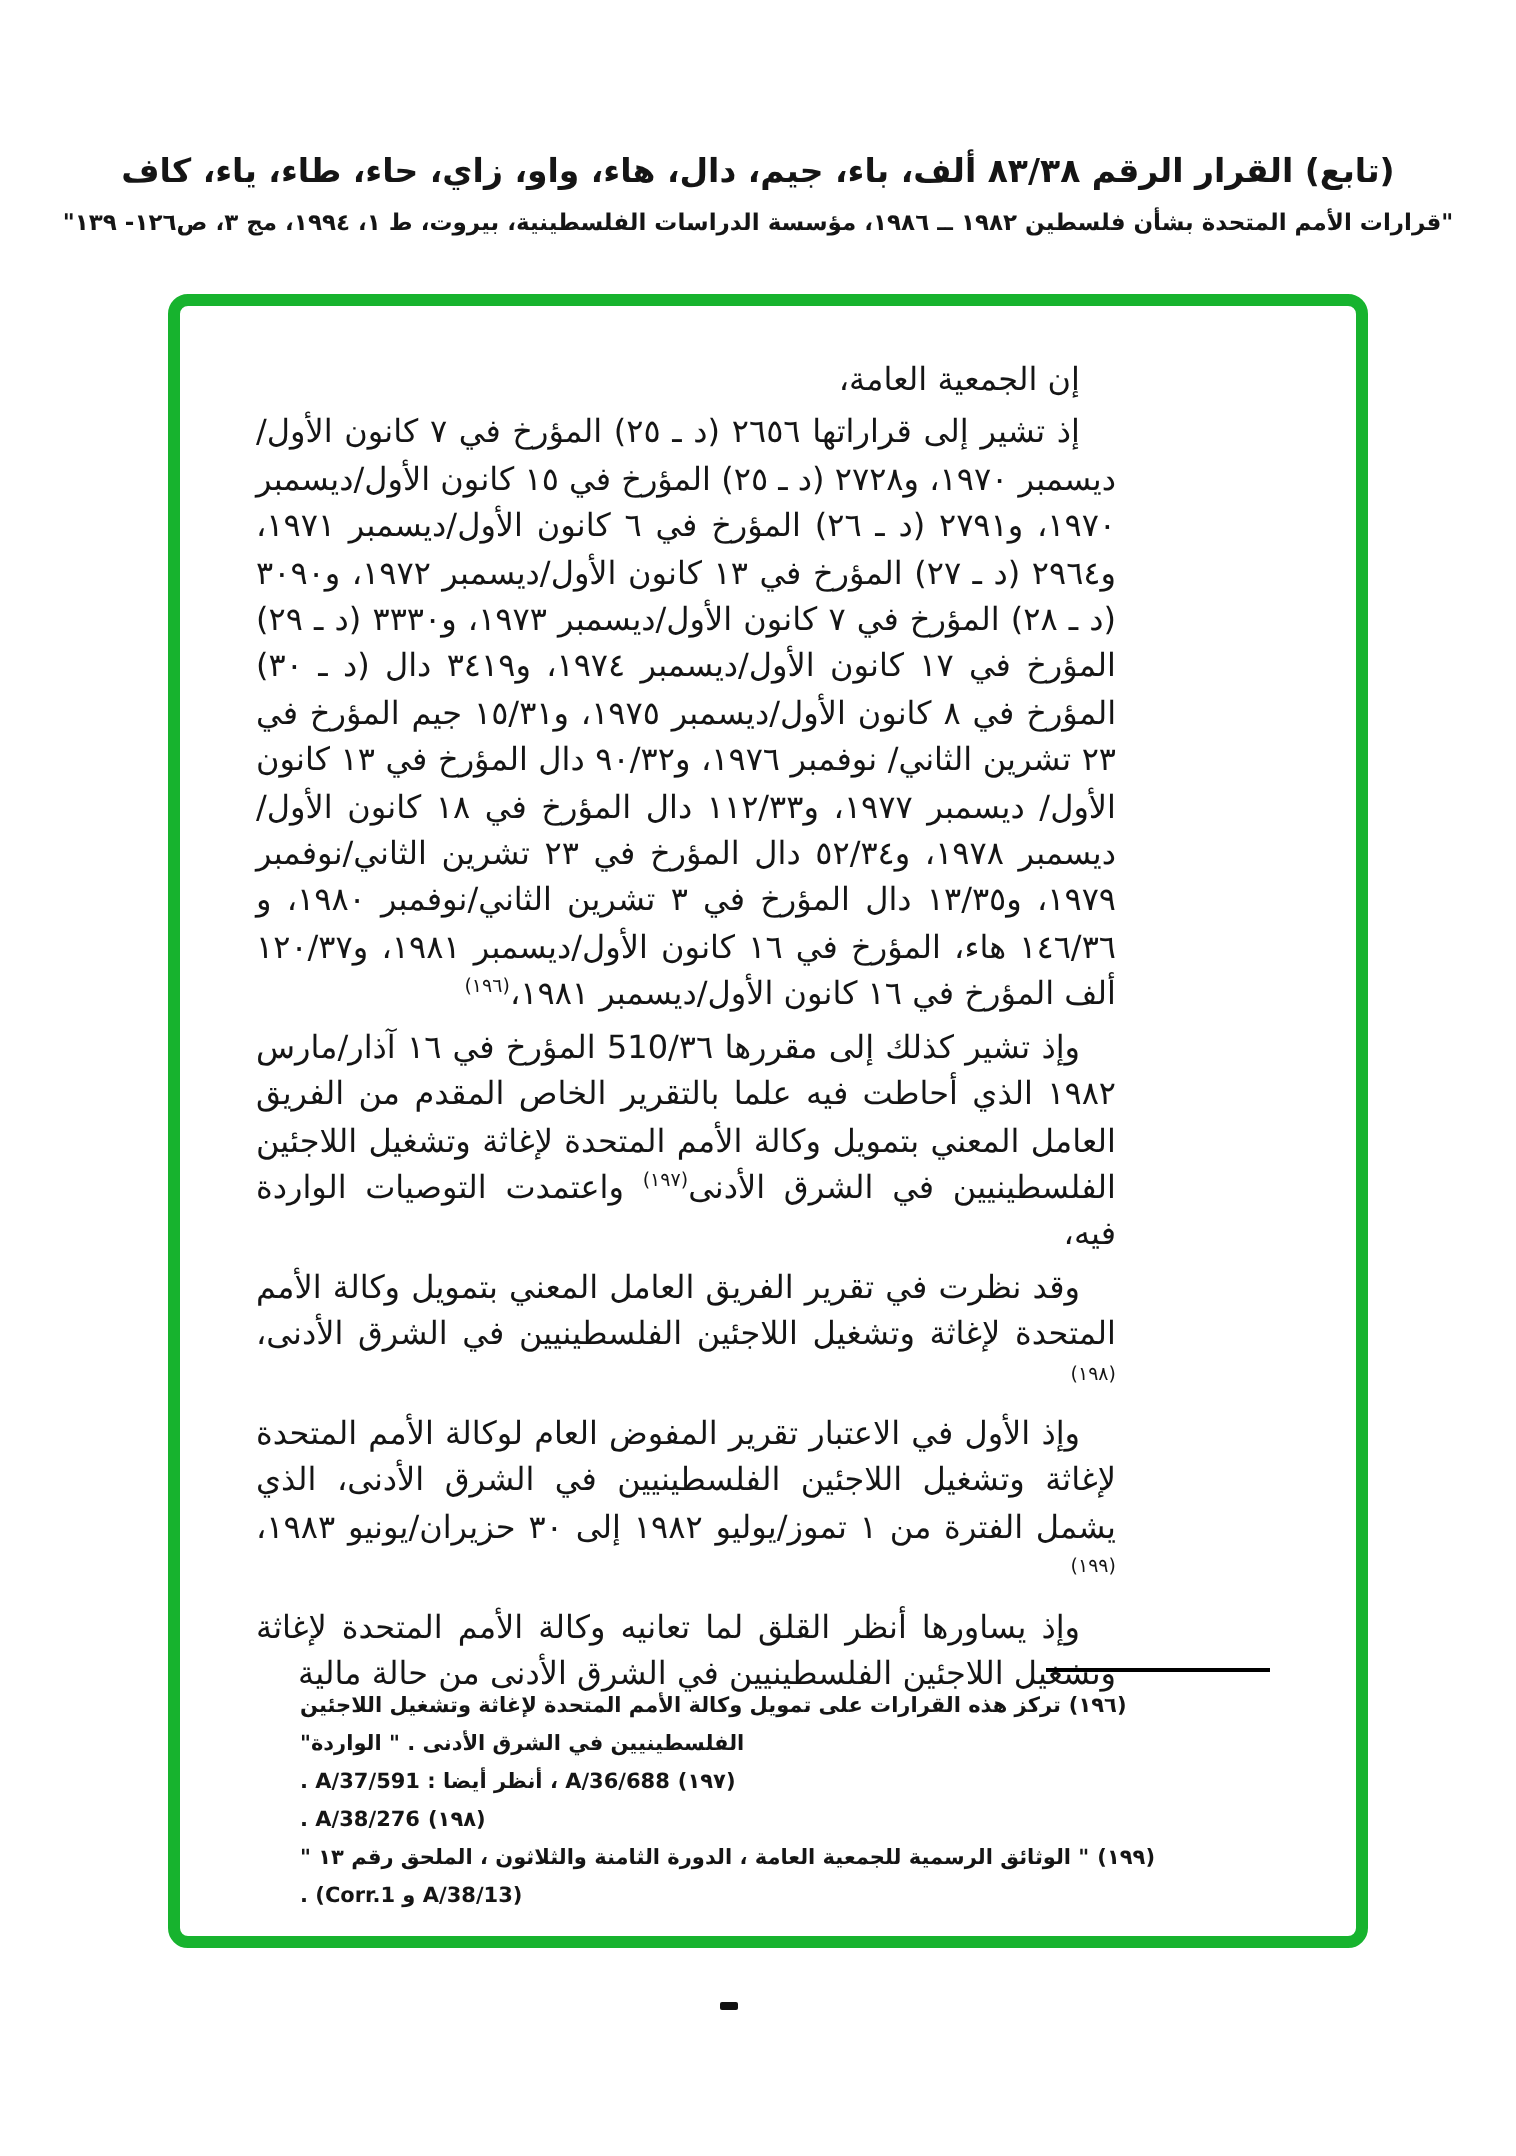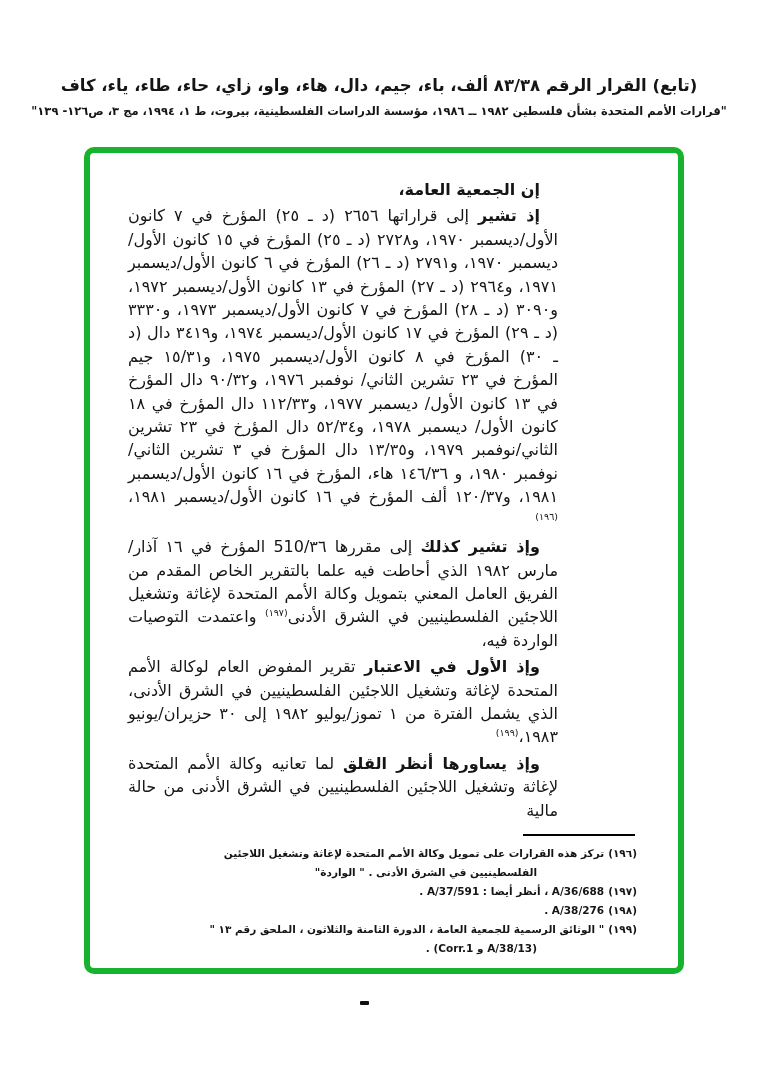--- a/index.html
+++ b/index.html
@@ -14,26 +14,26 @@
   .frame{
     position:absolute; left:84px; top:147px; width:600px; height:827px;
     border:6px solid #17b32e; border-radius:10px; box-sizing:border-box; background:#fff;
   }
   .content{
     position:absolute; left:128px; top:178px; width:430px;
     direction:rtl; text-align:justify;
     font-size:16px; line-height:23.4px;
   }
   .para{margin:0 0 3px 0; text-indent:18px;}
-  .para b{font-weight:700;}
+  .para b{font-weight:400;}
   .ref{font-size:9.5px; vertical-align:6px; line-height:0;}
   .fn-divider{position:absolute; left:523px; top:834px; width:112px; height:2px; background:#000;}
   .footnotes{
     position:absolute; left:150px; top:844px; width:487px;
-    direction:rtl; text-align:right;
+    direction:rtl; text-align:left;
     font-size:10.5px; font-weight:700; line-height:19px;
   }
   .fn{margin:0;}
   .fn-num{margin-left:4px;}
   .fn-cont{padding-right:100px;}
   .fn-cont:empty{display:none;}
   .page-mark{position:absolute; left:360px; top:1001px; width:9px; height:4px; background:#111; border-radius:1px;}
 </style>
 </head>
 <body>
@@ -47,20 +47,21 @@
 
   <div class="frame"></div>
 
   <div class="content">
     <p class="para"><b>إن الجمعية العامة،</b><span></span></p>
 
     <p class="para"><b>إذ تشير</b><span> إلى قراراتها ٢٦٥٦ (د ـ ٢٥) المؤرخ في ٧ كانون الأول/ديسمبر ١٩٧٠، و٢٧٢٨ (د ـ ٢٥) المؤرخ في ١٥ كانون الأول/ديسمبر ١٩٧٠، و٢٧٩١ (د ـ ٢٦) المؤرخ في ٦ كانون الأول/ديسمبر ١٩٧١، و٢٩٦٤ (د ـ ٢٧) المؤرخ في ١٣ كانون الأول/ديسمبر ١٩٧٢، و٣٠٩٠ (د ـ ٢٨) المؤرخ في ٧ كانون الأول/ديسمبر ١٩٧٣، و٣٣٣٠ (د ـ ٢٩) المؤرخ في ١٧ كانون الأول/ديسمبر ١٩٧٤، و٣٤١٩ دال (د ـ ٣٠) المؤرخ في ٨ كانون الأول/ديسمبر ١٩٧٥، و١٥/٣١ جيم المؤرخ في ٢٣ تشرين الثاني/ نوفمبر ١٩٧٦، و٩٠/٣٢ دال المؤرخ في ١٣ كانون الأول/ ديسمبر ١٩٧٧، و١١٢/٣٣ دال المؤرخ في ١٨ كانون الأول/ ديسمبر ١٩٧٨، و٥٢/٣٤ دال المؤرخ في ٢٣ تشرين الثاني/نوفمبر ١٩٧٩، و١٣/٣٥ دال المؤرخ في ٣ تشرين الثاني/نوفمبر ١٩٨٠، و ١٤٦/٣٦ هاء، المؤرخ في ١٦ كانون الأول/ديسمبر ١٩٨١، و١٢٠/٣٧ ألف المؤرخ في ١٦ كانون الأول/ديسمبر ١٩٨١،</span><sup class="ref">(١٩٦)</sup><span></span></p>
 
     <p class="para"><b>وإذ تشير كذلك</b><span> إلى مقررها 510/٣٦ المؤرخ في ١٦ آذار/مارس ١٩٨٢ الذي أحاطت فيه علما بالتقرير الخاص المقدم من الفريق العامل المعني بتمويل وكالة الأمم المتحدة لإغاثة وتشغيل اللاجئين الفلسطينيين في الشرق الأدنى</span><sup class="ref">(١٩٧)</sup><span> واعتمدت التوصيات الواردة فيه،</span></p>
 
+    <p class="para"><b>وقد نظرت</b><span> في تقرير الفريق العامل المعني بتمويل وكالة الأمم المتحدة لإغاثة وتشغيل اللاجئين الفلسطينيين في الشرق الأدنى،</span><sup class="ref">(١٩٨)</sup><span></span></p>
 
     <p class="para"><b>وإذ الأول في الاعتبار</b><span> تقرير المفوض العام لوكالة الأمم المتحدة لإغاثة وتشغيل اللاجئين الفلسطينيين في الشرق الأدنى، الذي يشمل الفترة من ١ تموز/يوليو ١٩٨٢ إلى ٣٠ حزيران/يونيو ١٩٨٣،</span><sup class="ref">(١٩٩)</sup><span></span></p>
 
     <p class="para"><b>وإذ يساورها أنظر القلق</b><span> لما تعانيه وكالة الأمم المتحدة لإغاثة وتشغيل اللاجئين الفلسطينيين في الشرق الأدنى من حالة مالية</span></p>
   </div>
 
   <div class="fn-divider"></div>
 
   <div class="footnotes">
     <div class="fn">

